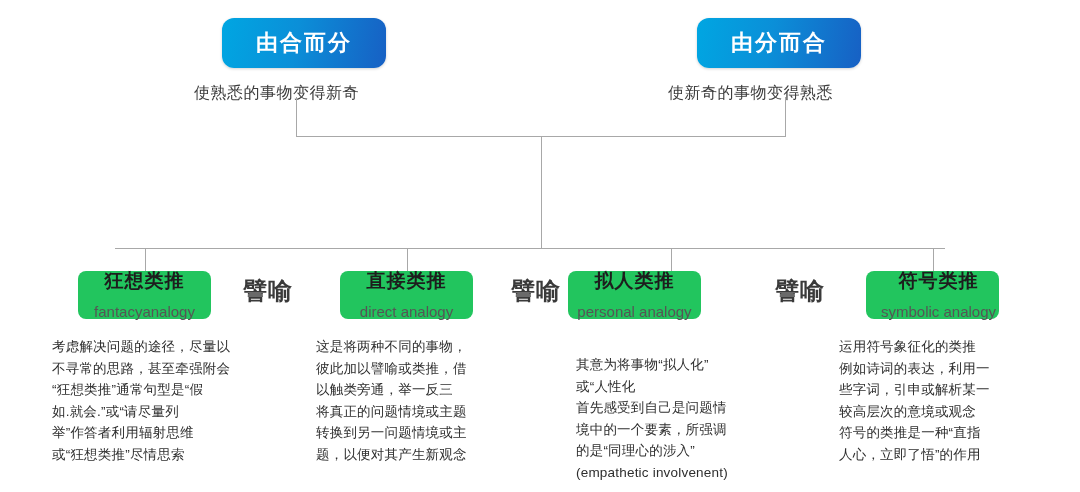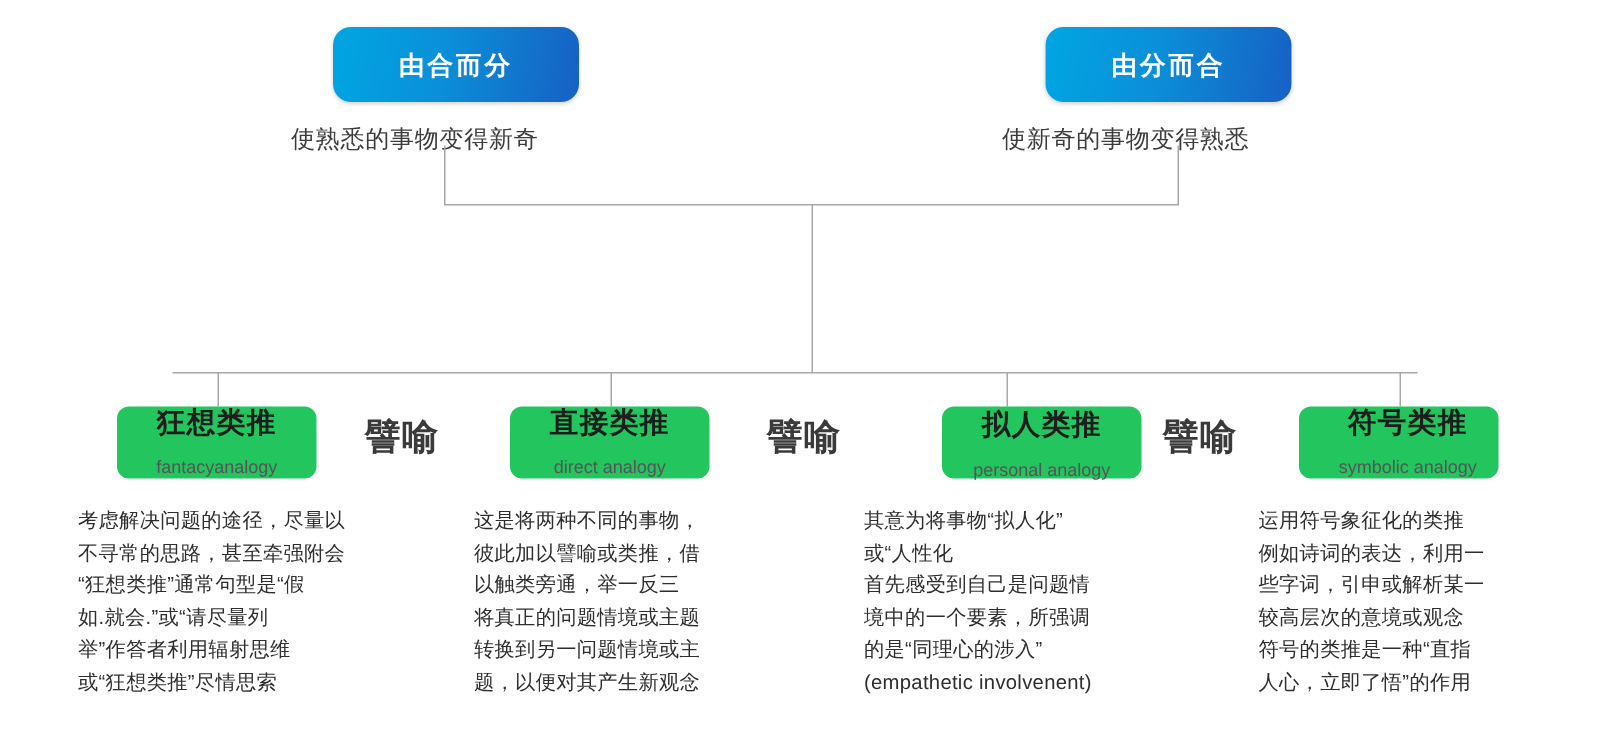--- a/index.html
+++ b/index.html
@@ -27,21 +27,21 @@
     height: 50px;
     border-radius: 12px;
     background: linear-gradient(100deg, #00a6e2 0%, #0b8fd8 45%, #1760c4 100%);
     display: flex;
     align-items: center;
     justify-content: center;
     box-shadow: 0 1px 3px rgba(0,0,0,0.18);
   }
   .top-box-label {
     color: #ffffff;
-    font-size: 17px;
+    font-size: 22px;
     font-weight: bold;
     letter-spacing: 2px;
     line-height: 1;
     white-space: nowrap;
   }
   #top-box-left  { left: 222px; top: 18px; }
   #top-box-right { left: 697px; top: 18px; }
 
   .top-caption {
     position: absolute;
@@ -77,29 +77,29 @@
   }
   .node-title {
     font-size: 19px;
     font-weight: bold;
     color: #1d1d1d;
     line-height: 1.05;
     letter-spacing: 1px;
     white-space: nowrap;
   }
   .node-sub {
-    font-size: 12px;
+    font-size: 15px;
     color: #555555;
     margin-top: 13px;
     line-height: 1;
     white-space: nowrap;
   }
   #node-box-0 { left: 78px; }
   #node-box-1 { left: 340px; }
-  #node-box-2 { left: 628px; justify-content: flex-end; }
+  #node-box-2 { left: 568px; }
   #node-box-3 { left: 866px; padding-left: 12px; }
 
   
   .rel-label {
     position: absolute;
     top: 275px;
     font-size: 24px;
     font-weight: bold;
     color: #3a3a3a;
     letter-spacing: 1px;
@@ -115,21 +115,21 @@
     top: 336px;
     width: 230px;
     font-size: 13.5px;
     line-height: 21.5px;
     color: #2e2e2e;
     white-space: pre-line;
     letter-spacing: 0.2px;
   }
   #desc-0 { left: 52px; }
   #desc-1 { left: 316px; }
-  #desc-2 { left: 576px; }
+  #desc-2 { left: 576px; margin-top: 18px; }
   #desc-3 { left: 839px; }
 </style>
 </head>
 <body>
 
 <div id="canvas">
 
   <div class="top-box" id="top-box-left">
     <span class="top-box-label">由合而分</span>
   </div>

